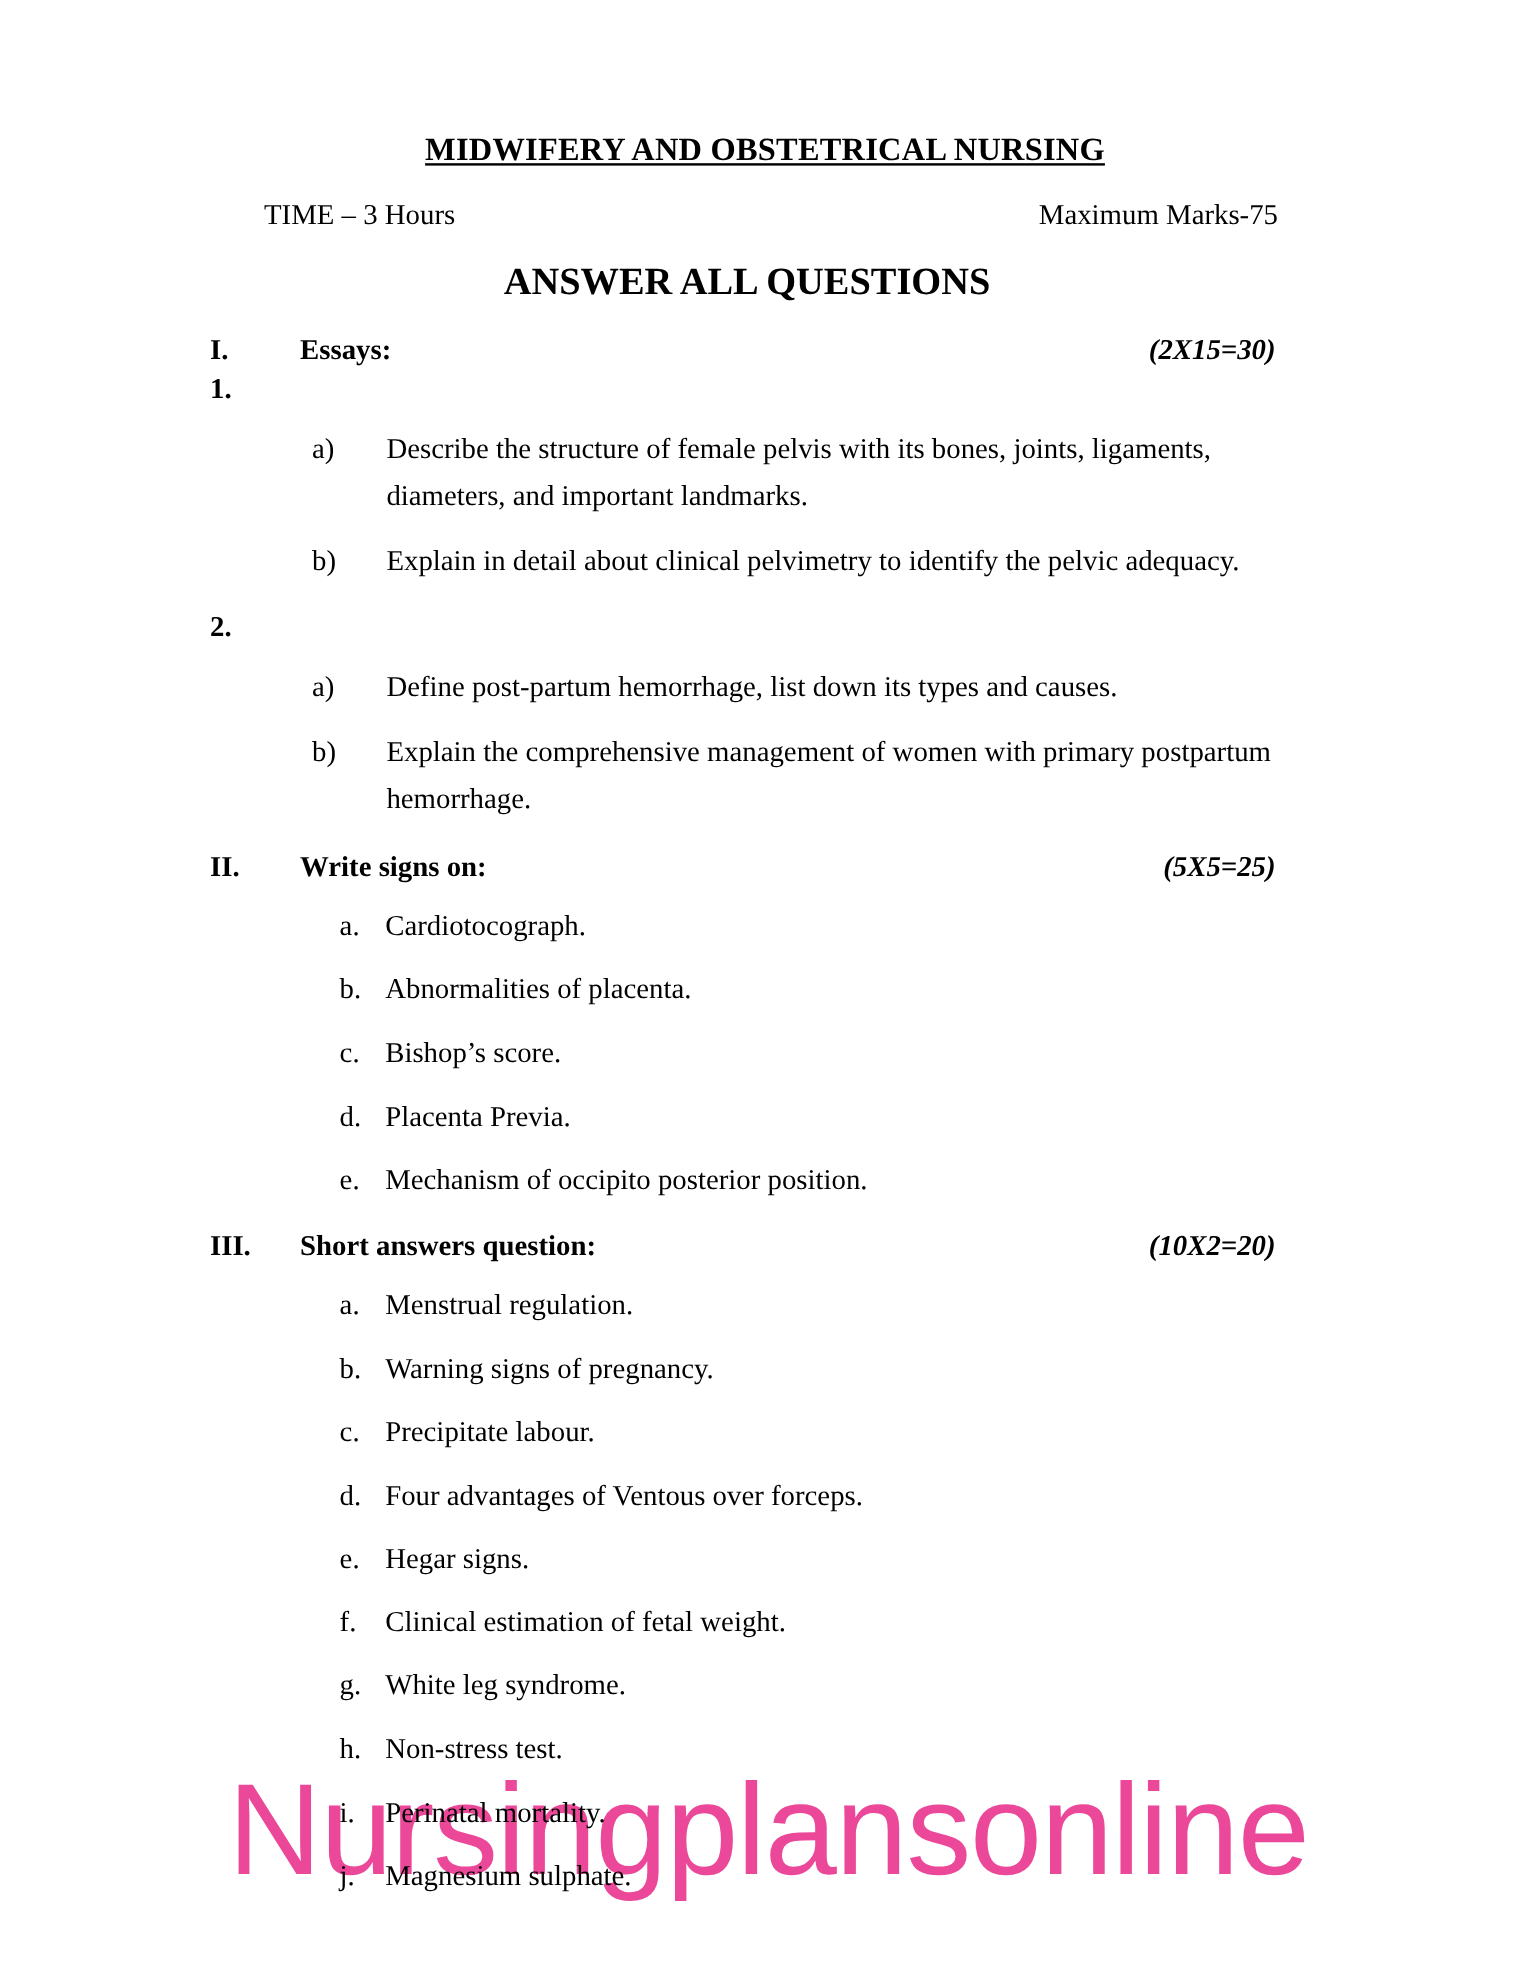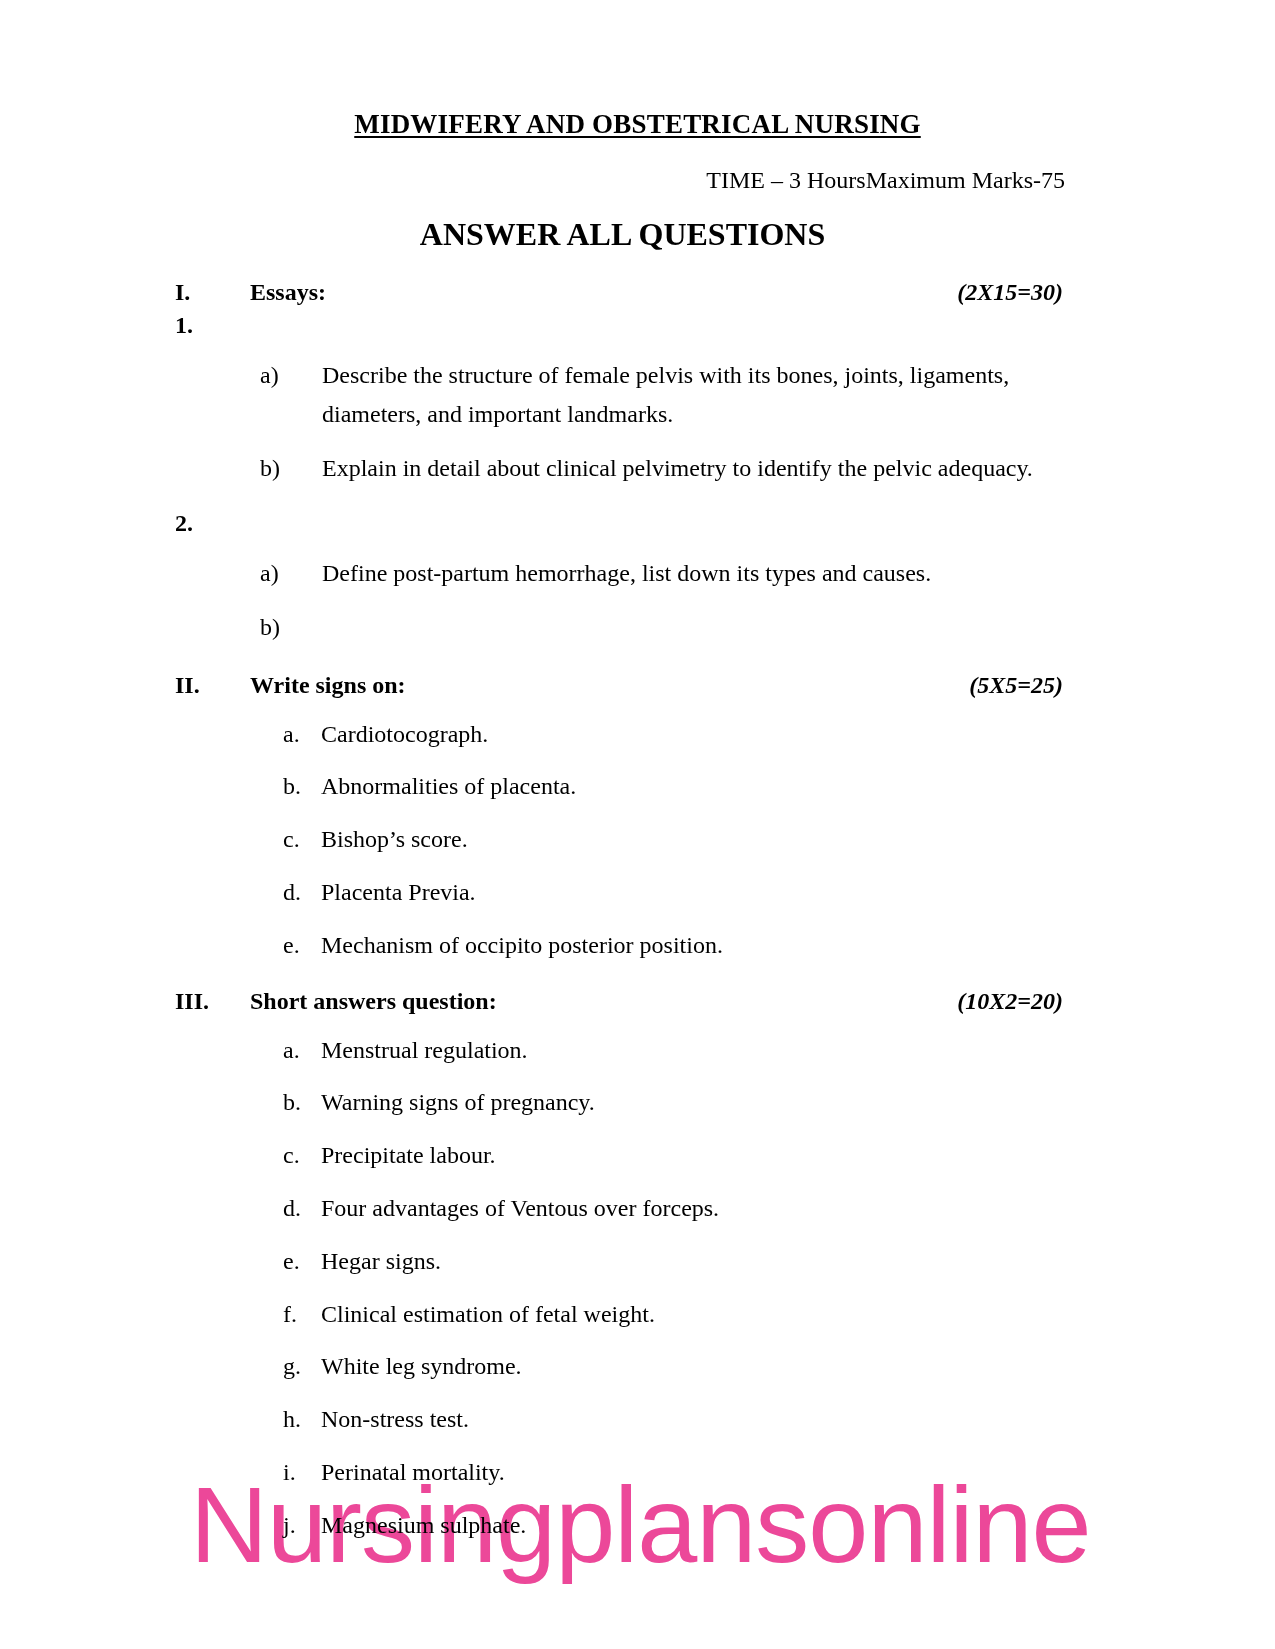--- a/index.html
+++ b/index.html
@@ -56,21 +56,21 @@
     line-height: 1.2;
   }
   .doc-title span.u {
     text-decoration: underline;
     text-underline-offset: 3px;
   }
 
   
   .meta-row {
     display: flex;
-    justify-content: flex-end;
+    justify-content: space-between;
     margin-top: 25px;
     padding-left: 220px;
     padding-right: 210px;
     font-size: 24px;
     line-height: 1.25;
   }
 
   
   .subtitle {
     text-align: center;
@@ -199,20 +199,21 @@
     </ul>
 
     <div class="q-number second">2.</div>
     <ul class="sub-list">
       <li class="sub-item">
         <span class="marker">a)</span>
         <span class="body">Define post-partum hemorrhage, list down its types and causes.</span>
       </li>
       <li class="sub-item">
         <span class="marker">b)</span>
+        <span class="body">Explain the comprehensive management of women with primary postpartum hemorrhage.</span>
       </li>
     </ul>
 
     <div class="section-head">
       <span class="numeral">II.</span>
       <span class="heading-label">Write signs on:</span>
       <span class="marks">(5X5=25)</span>
     </div>
 
     <ul class="note-list">

